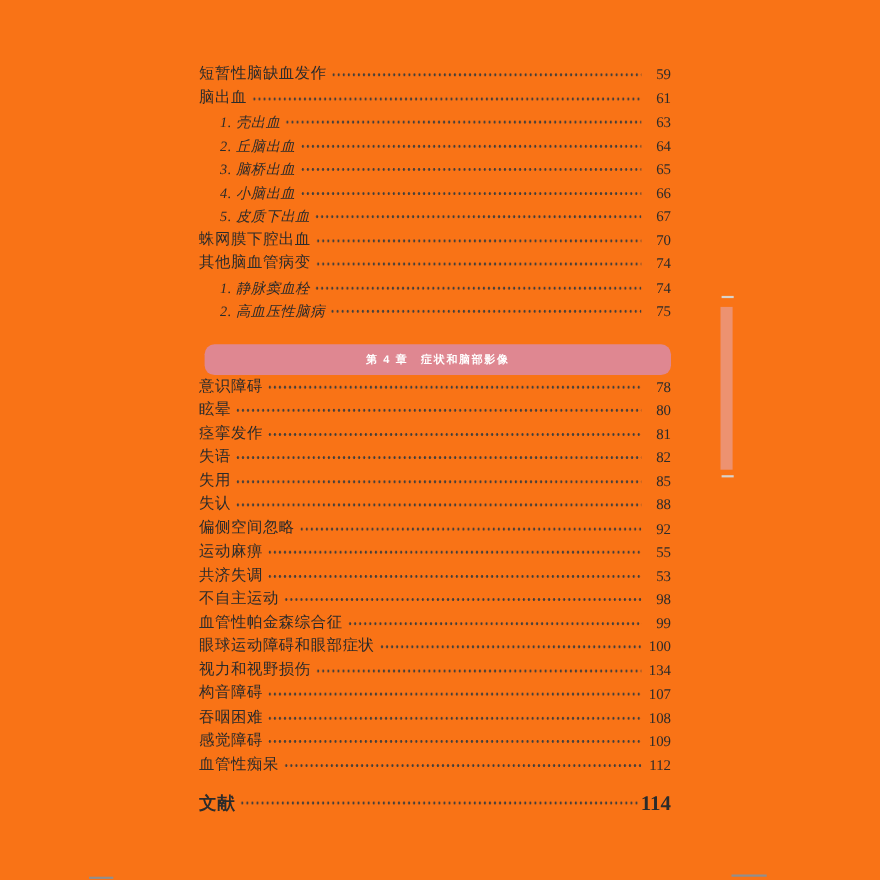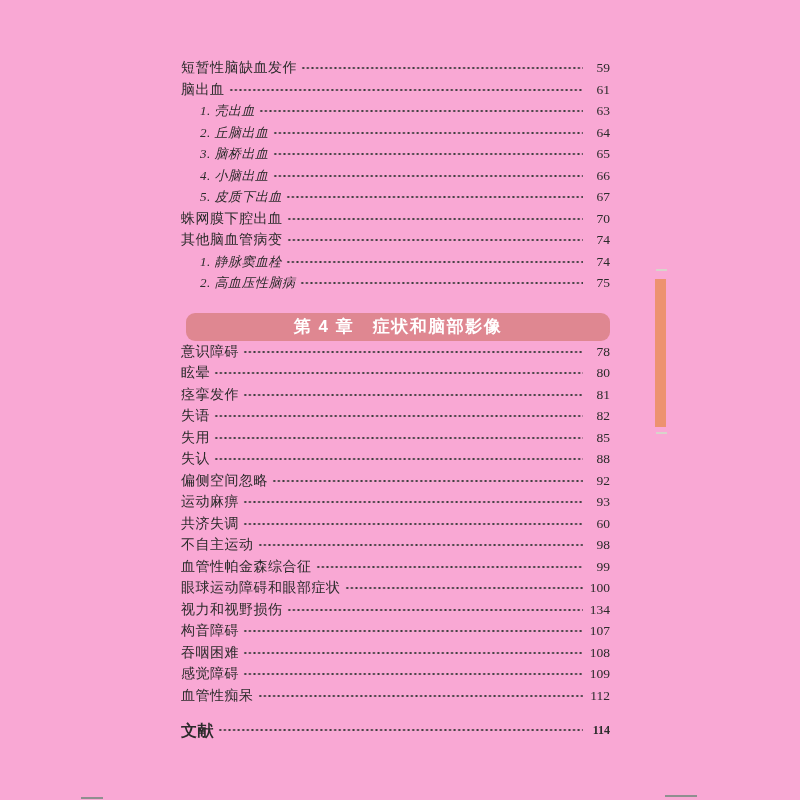--- a/index.html
+++ b/index.html
@@ -8,21 +8,21 @@
     width: 800px;
     height: 800px;
     background: #ffffff;
     overflow: hidden;
     font-family: "Liberation Serif", "DejaVu Serif", serif;
   }
   .page {
     position: relative;
     width: 800px;
     height: 800px;
-    background: #f9a8d4;
+    background: #f97316;
   }
   .toc {
     position: absolute;
     left: 181px;
     top: 57px;
     width: 429px;
     color: #2b2b2b;
   }
   .toc-row {
     display: flex;
@@ -64,36 +64,36 @@
     margin-left: 5px;
     height: 28px;
     border-radius: 9px;
     background: var(--banner-bg, #df8791);
     color: var(--banner-fg, #ffffff);
     display: flex;
     align-items: center;
     justify-content: center;
     font-family: "Liberation Sans", "DejaVu Sans", sans-serif;
     font-weight: bold;
-    font-size: 17px;
+    font-size: 10px;
     letter-spacing: 1.5px;
   }
   .section-b {
   }
   .footer-row {
     margin-top: 11px;
     height: 24px;
     font-size: 16px;
     font-weight: bold;
     font-family: "Liberation Sans", "DejaVu Sans", sans-serif;
     align-items: flex-end;
   }
   .footer-row .page-num {
     font-weight: bold;
-    font-size: 12px;
+    font-size: 19px;
   }
   
   .side-bar {
     position: absolute;
     left: 655px;
     top: 279px;
     width: 11px;
     height: 148px;
     background: var(--sidebar-bg, #ed9270);
   }
@@ -215,26 +215,26 @@
           <span class="page-num">88</span>
         </div>
         <div class="toc-row">
           <span class="title">偏侧空间忽略</span>
           <span class="leader"></span>
           <span class="page-num">92</span>
         </div>
         <div class="toc-row">
           <span class="title">运动麻痹</span>
           <span class="leader"></span>
-          <span class="page-num">93</span>
+          <span class="page-num">55</span>
         </div>
         <div class="toc-row">
           <span class="title">共济失调</span>
           <span class="leader"></span>
-          <span class="page-num">60</span>
+          <span class="page-num">53</span>
         </div>
         <div class="toc-row">
           <span class="title">不自主运动</span>
           <span class="leader"></span>
           <span class="page-num">98</span>
         </div>
         <div class="toc-row">
           <span class="title">血管性帕金森综合征</span>
           <span class="leader"></span>
           <span class="page-num">99</span>

